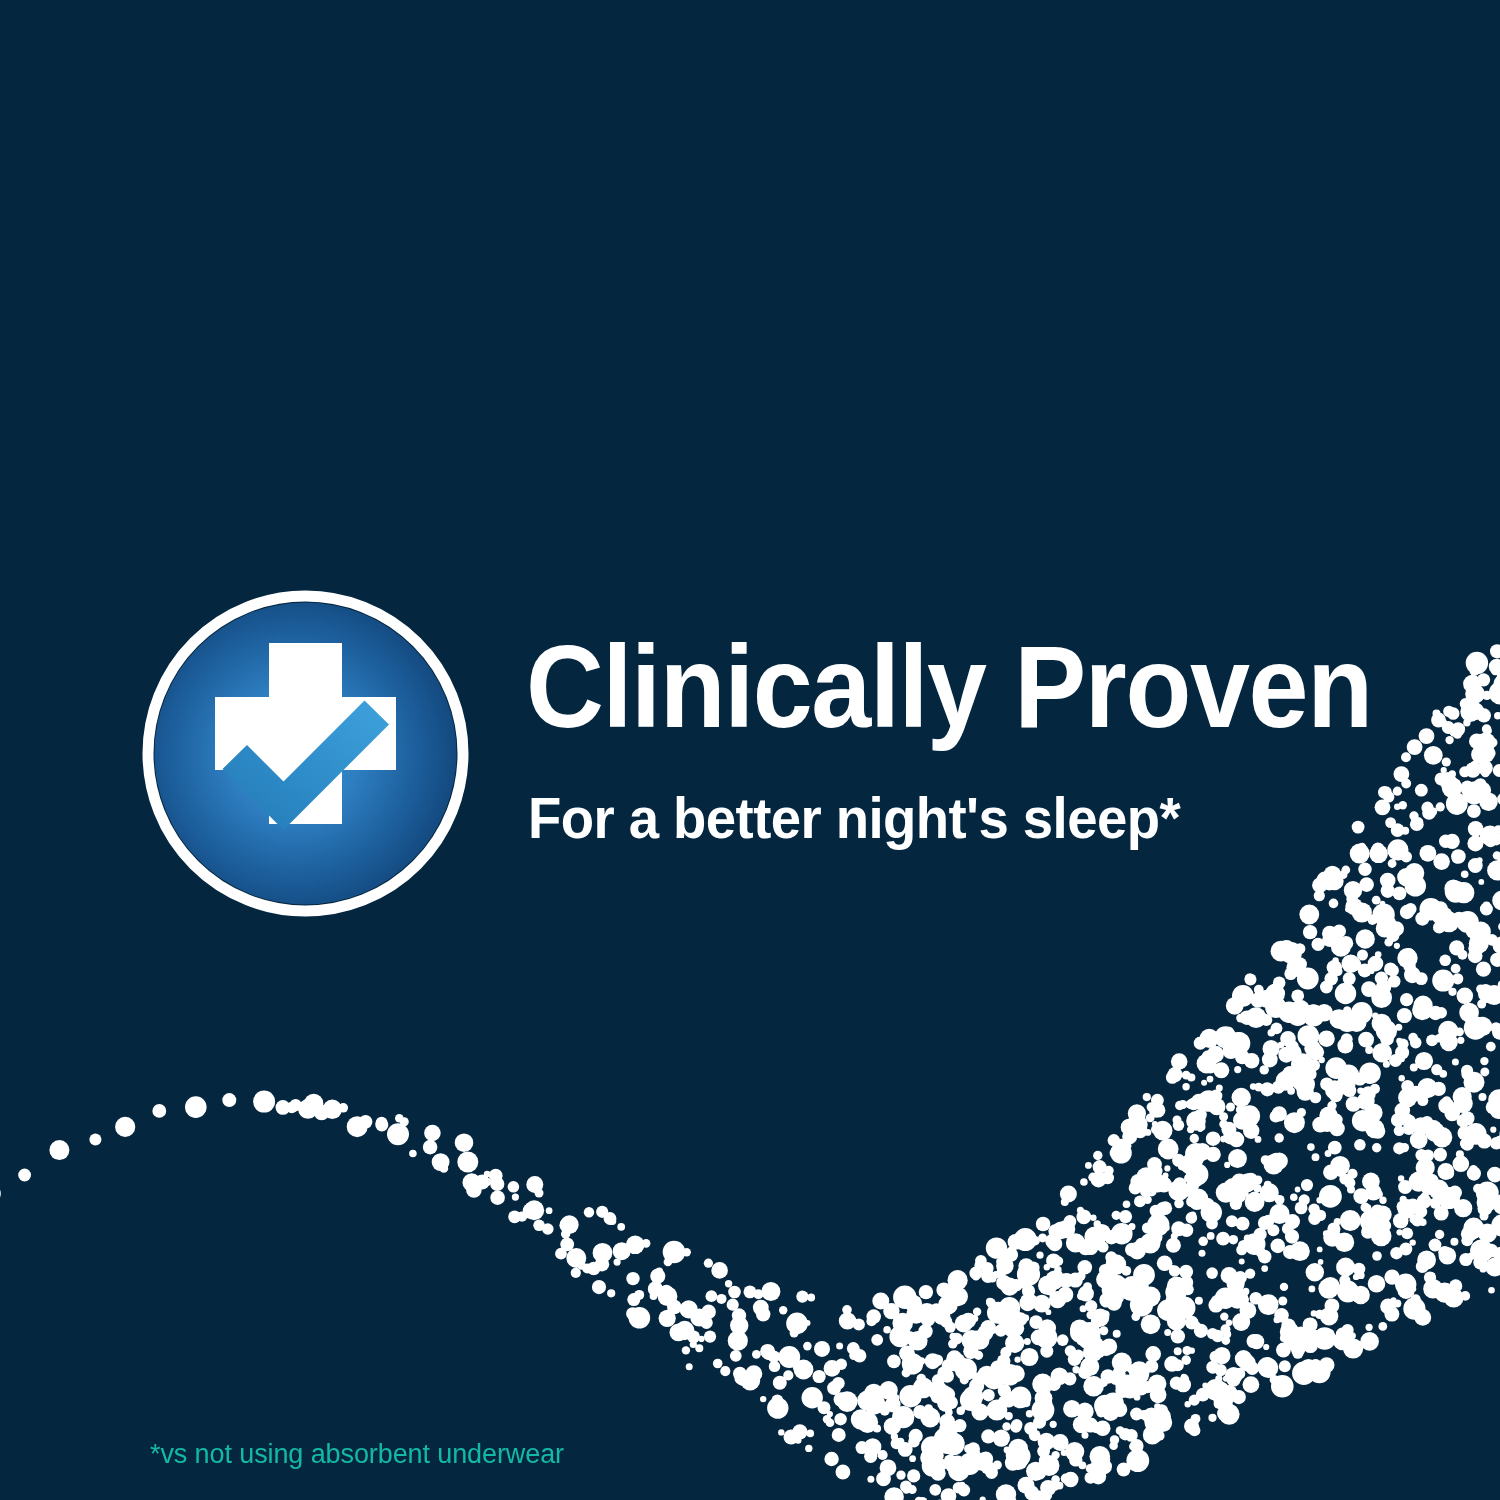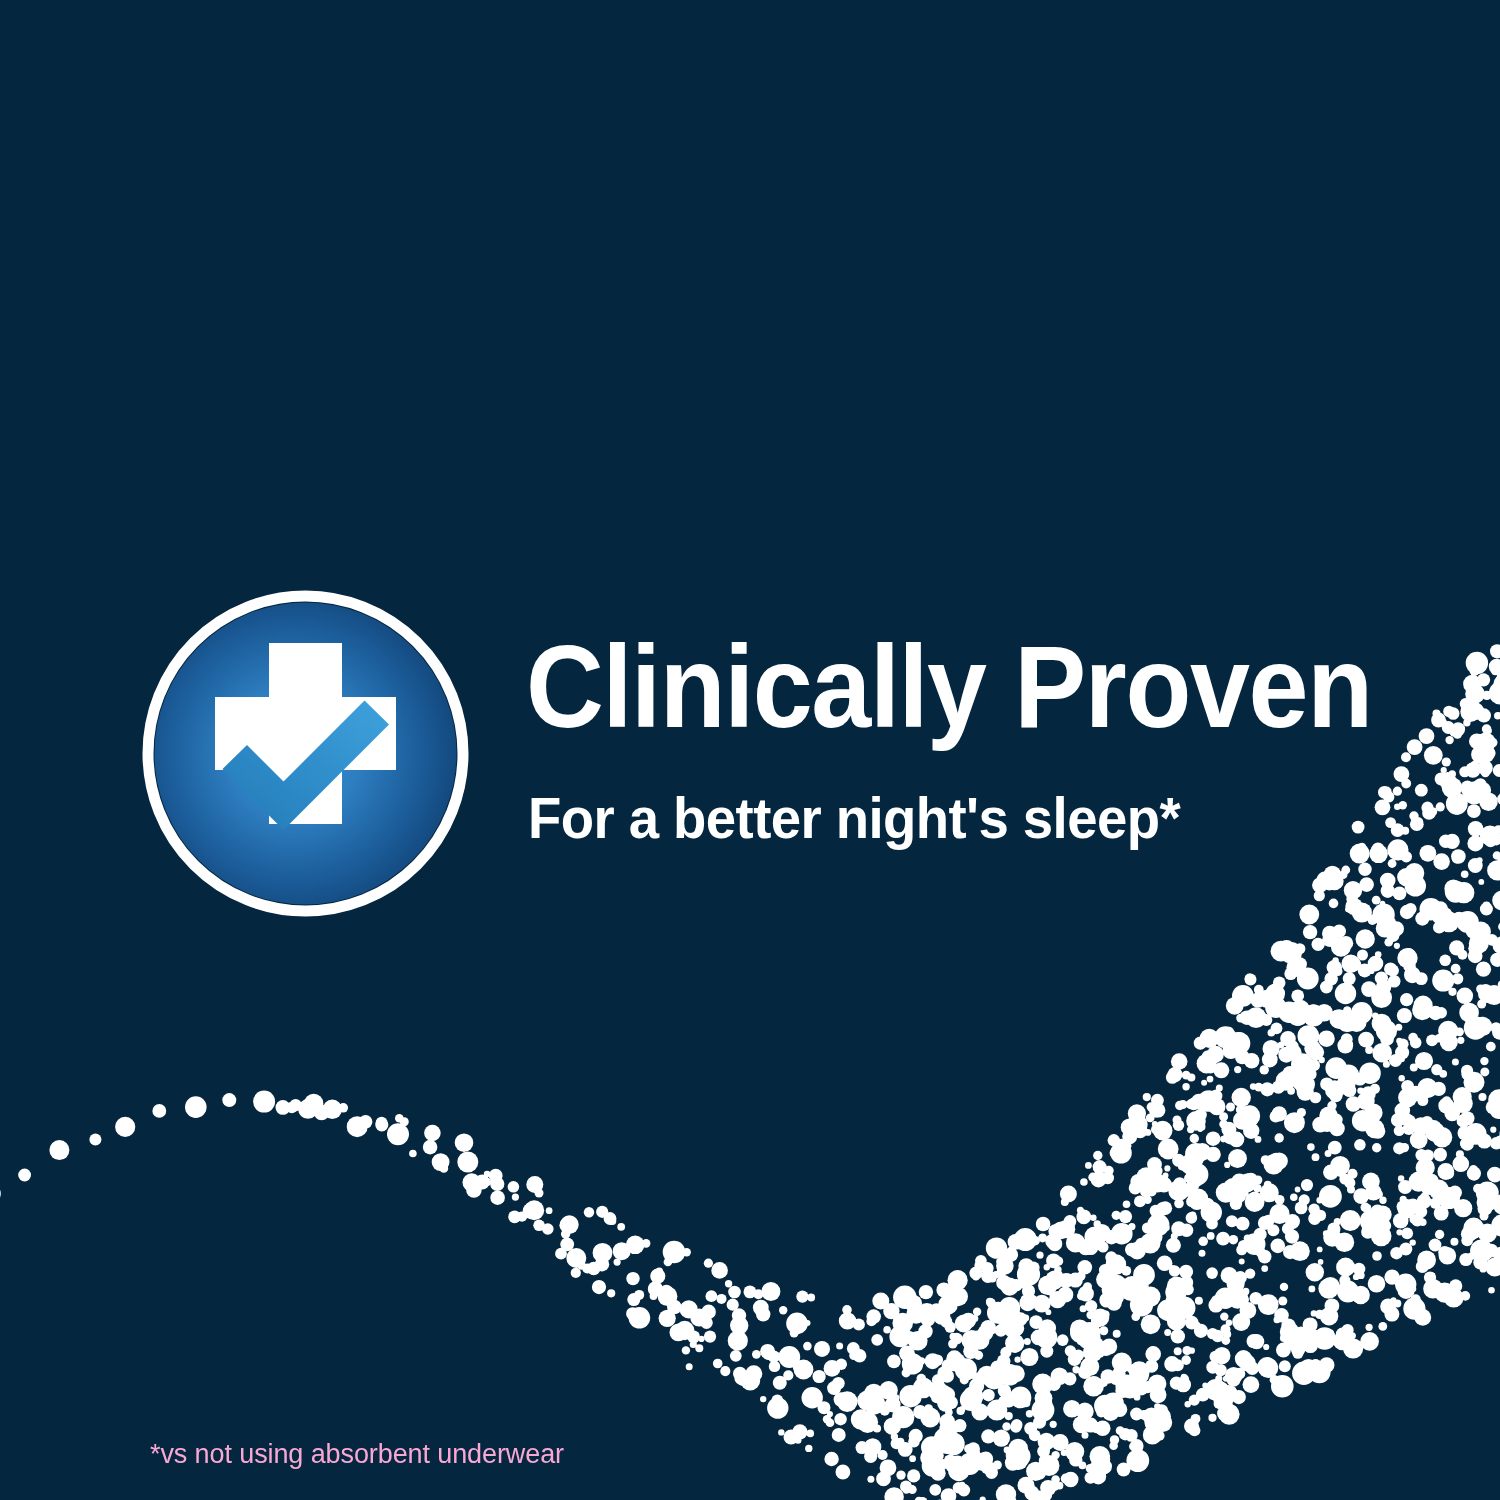--- a/index.html
+++ b/index.html
@@ -67,21 +67,21 @@
     transform-origin: left center;
     white-space: nowrap;
     margin: 44px 0 0 2px;
   }
 
   
   #footnote {
     position: absolute;
     left: 150px;
     top: 1398px;
-    color: #f9a8d4;
+    color: #14b8a6;
     font-size: 27px;
     font-weight: 400;
     letter-spacing: -0.1px;
     white-space: nowrap;
   }
 </style>
 </head>
 <body>
 
 <div id="stage">

